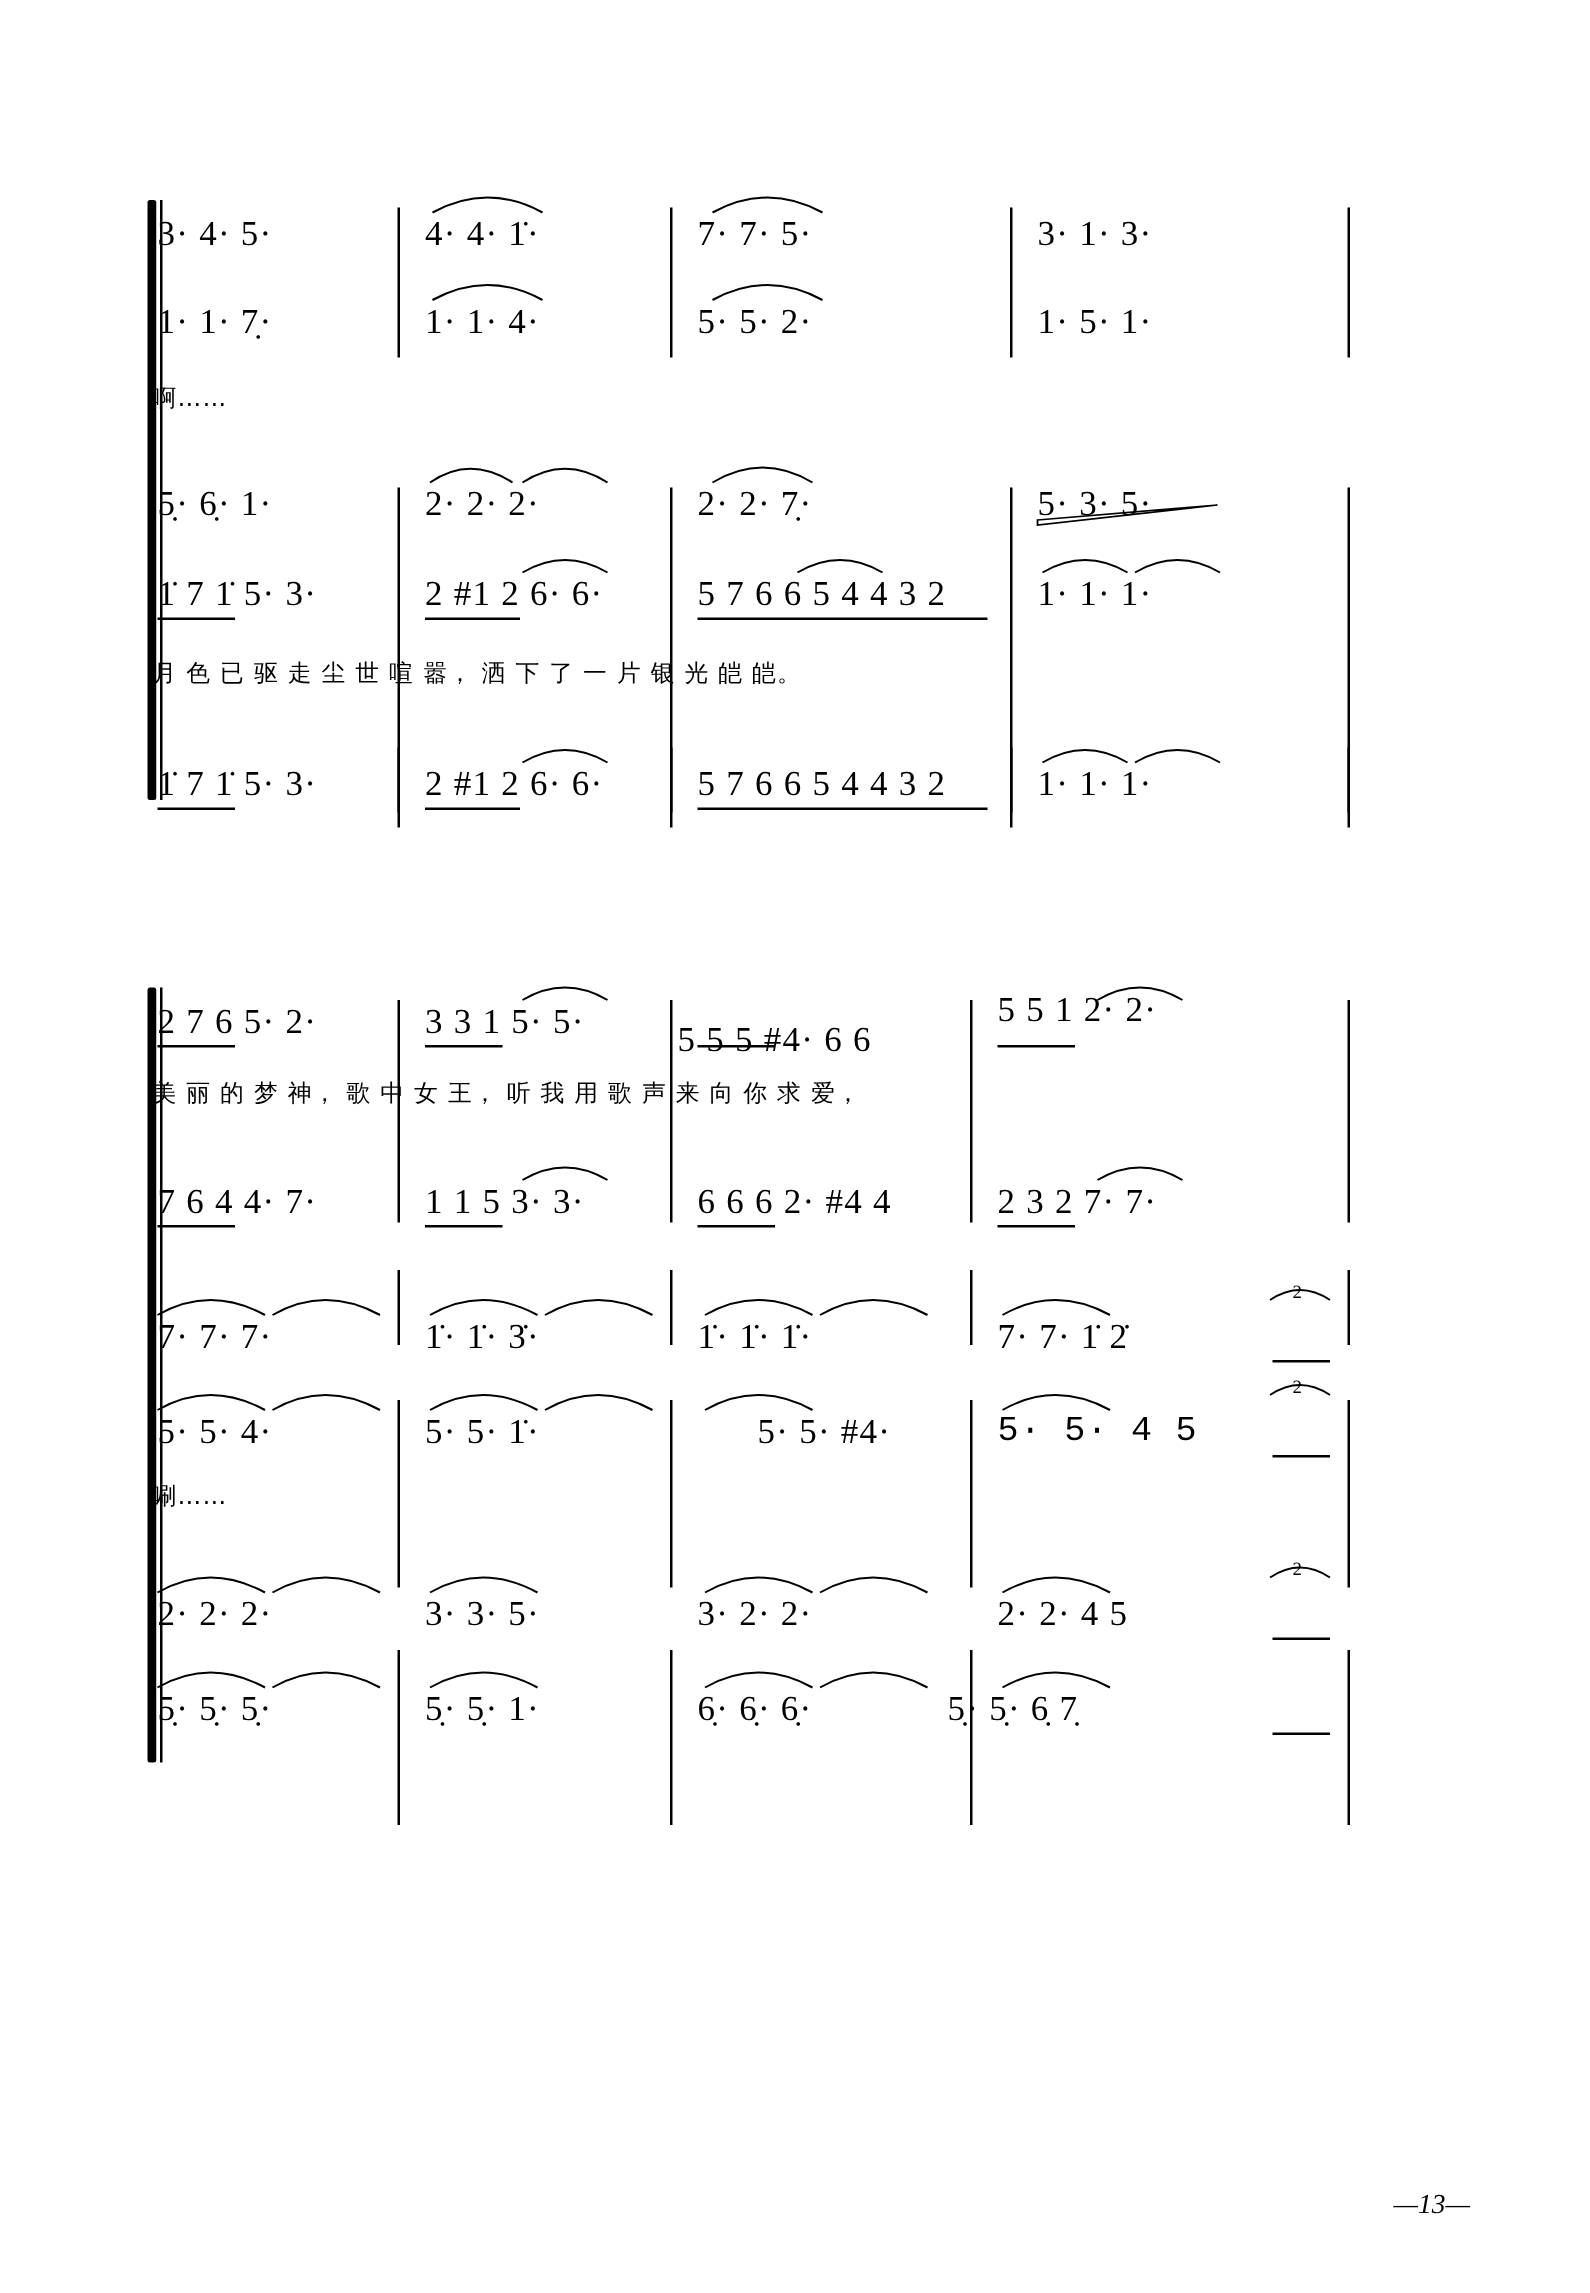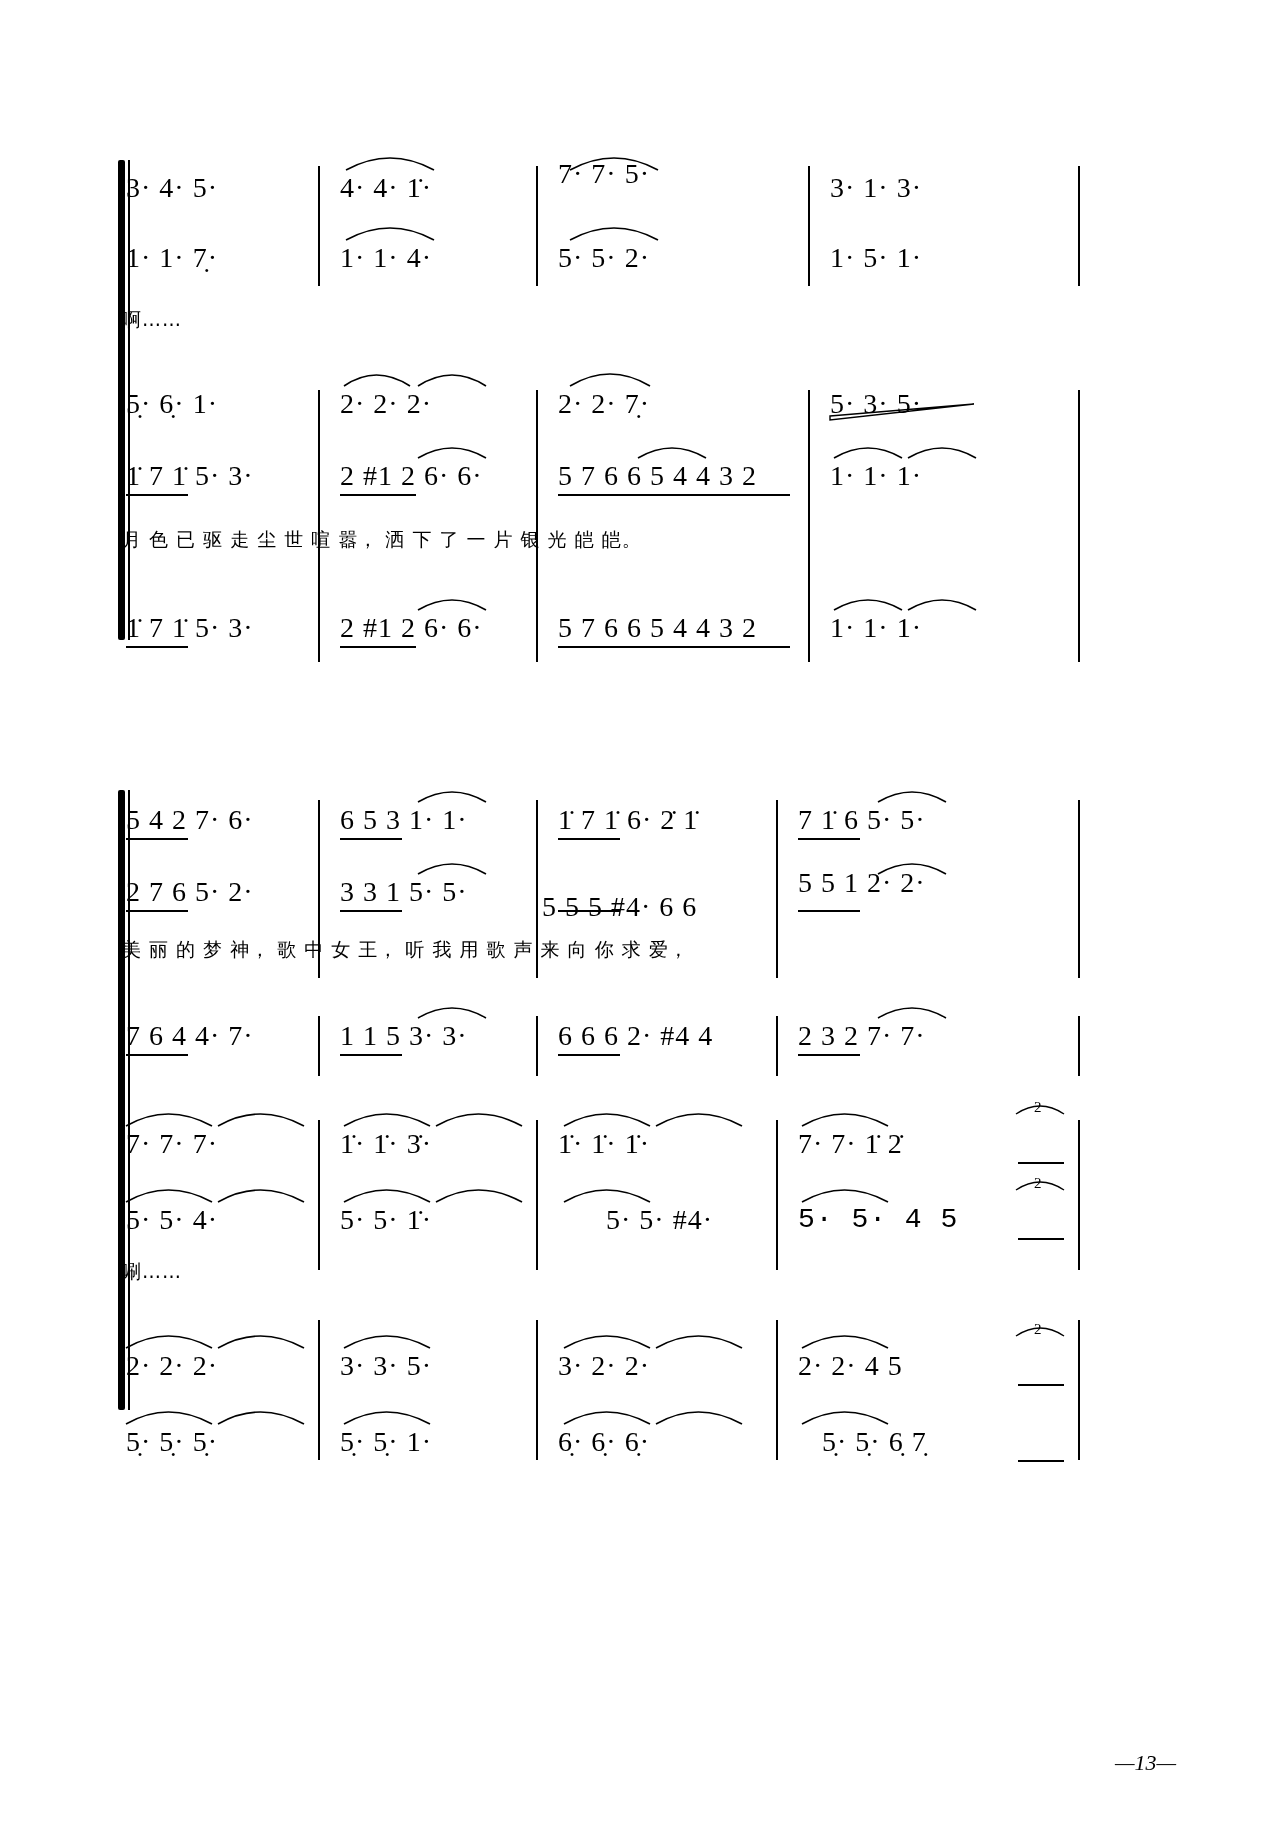--- a/index.html
+++ b/index.html
@@ -127,21 +127,21 @@
     <div class="bar" style="left:960px; top:6px; height:120px;"></div>
 
     <div class="bar" style="left:200px; top:230px; height:260px;"></div>
     <div class="bar" style="left:418px; top:230px; height:260px;"></div>
     <div class="bar" style="left:690px; top:230px; height:260px;"></div>
     <div class="bar" style="left:960px; top:230px; height:260px;"></div>
 
     <div class="row">
       <div class="cell num" style="left:8px;  top:14px;">3·   4·   5·</div>
       <div class="cell num" style="left:222px;top:14px;">4·   4·   1̇·</div>
-      <div class="cell num" style="left:440px;top:0;">7·   7·   5·</div>
+      <div class="cell num" style="left:440px;top:14px;">7·   7·   5·</div>
       <div class="cell num" style="left:712px;top:14px;">3·   1·   3·</div>
       <svg class="overlay" width="1040" height="74">
         <path d="M228,10 Q272,-14 316,10" fill="none" stroke="#000" stroke-width="1.6"></path>
         <path d="M452,10 Q496,-14 540,10" fill="none" stroke="#000" stroke-width="1.6"></path>
       </svg>
     </div>
 
     <div class="row">
       <div class="cell num" style="left:8px;  top:10px;">1·   1·   7̣·</div>
       <div class="cell num" style="left:222px;top:10px;">1·   1·   4·</div>
@@ -230,34 +230,20 @@
     <div class="bar" style="left:200px; top:330px; height:150px;"></div>
     <div class="bar" style="left:418px; top:330px; height:150px;"></div>
     <div class="bar" style="left:658px; top:330px; height:150px;"></div>
     <div class="bar" style="left:960px; top:330px; height:150px;"></div>
 
     <div class="bar" style="left:200px; top:530px; height:140px;"></div>
     <div class="bar" style="left:418px; top:530px; height:140px;"></div>
     <div class="bar" style="left:658px; top:530px; height:140px;"></div>
     <div class="bar" style="left:960px; top:530px; height:140px;"></div>
 
-    <div class="row">
-      <div class="cell num" style="left:8px;  top:16px;">5 4 2 7·   6·</div>
-      <div class="cell num" style="left:222px;top:16px;">6 5 3  1·   1·</div>
-      <div class="cell num" style="left:440px;top:16px;">1̇ 7 1̇ 6·  2̇ 1̇</div>
-      <div class="cell num" style="left:680px;top:16px;">7 1̇ 6  5·   5·</div>
-      <div class="beam" style="left:8px;  top:48px; width:62px;"></div>
-      <div class="beam" style="left:222px;top:48px; width:62px;"></div>
-      <div class="beam" style="left:440px;top:48px; width:62px;"></div>
-      <div class="beam" style="left:680px;top:48px; width:62px;"></div>
-      <svg class="overlay" width="1040" height="74">
-        <path d="M300,12 Q334,-8 368,12" fill="none" stroke="#000" stroke-width="1.6"></path>
-        <path d="M760,12 Q794,-8 828,12" fill="none" stroke="#000" stroke-width="1.6"></path>
-      </svg>
-    </div>
 
     <div class="row">
       <div class="cell num" style="left:8px;  top:14px;">2 7 6 5·   2·</div>
       <div class="cell num" style="left:222px;top:14px;">3 3 1  5·   5·</div>
       <div class="cell num" style="left:424px;top:14px;margin-top:15px;">5 5 5  #4·  6 6</div>
       <div class="cell num" style="left:680px;top:5px;">5 5 1  2·   2·</div>
       <div class="beam" style="left:8px;  top:46px; width:62px;"></div>
       <div class="beam" style="left:222px;top:46px; width:62px;"></div>
       <div class="beam" style="left:440px;top:46px; width:62px;"></div>
       <div class="beam" style="left:680px;top:46px; width:62px;"></div>
@@ -342,21 +328,21 @@
         <path d="M684,14 Q726,-10 770,14" fill="none" stroke="#000" stroke-width="1.6"></path>
         <path d="M898,2 Q922,-14 946,2" fill="none" stroke="#000" stroke-width="1.4"></path>
         <text x="916" y="0" font-size="15" font-family="Liberation Serif, serif">2</text>
       </svg>
     </div>
 
     <div class="row">
       <div class="cell num" style="left:8px;  top:20px;">5̣·   5̣·   5̣·</div>
       <div class="cell num" style="left:222px;top:20px;">5̣·   5̣·   1·</div>
       <div class="cell num" style="left:440px;top:20px;">6̣·   6̣·   6̣·</div>
-      <div class="cell num" style="left:704px;top:20px;">5̣·   5̣·   6̣ 7̣</div>
+      <div class="cell num" style="left:640px;top:20px;">5̣·   5̣·   6̣ 7̣</div>
       <div class="beam" style="left:900px;top:52px; width:46px;"></div>
       <svg class="overlay" width="1040" height="74">
         <path d="M8,16 Q50,-8 94,16" fill="none" stroke="#000" stroke-width="1.6"></path>
         <path d="M100,16 Q142,-8 186,16" fill="none" stroke="#000" stroke-width="1.6"></path>
         <path d="M226,16 Q268,-8 312,16" fill="none" stroke="#000" stroke-width="1.6"></path>
         <path d="M446,16 Q488,-8 532,16" fill="none" stroke="#000" stroke-width="1.6"></path>
         <path d="M538,16 Q580,-8 624,16" fill="none" stroke="#000" stroke-width="1.6"></path>
         <path d="M684,16 Q726,-8 770,16" fill="none" stroke="#000" stroke-width="1.6"></path>
       </svg>
     </div>

